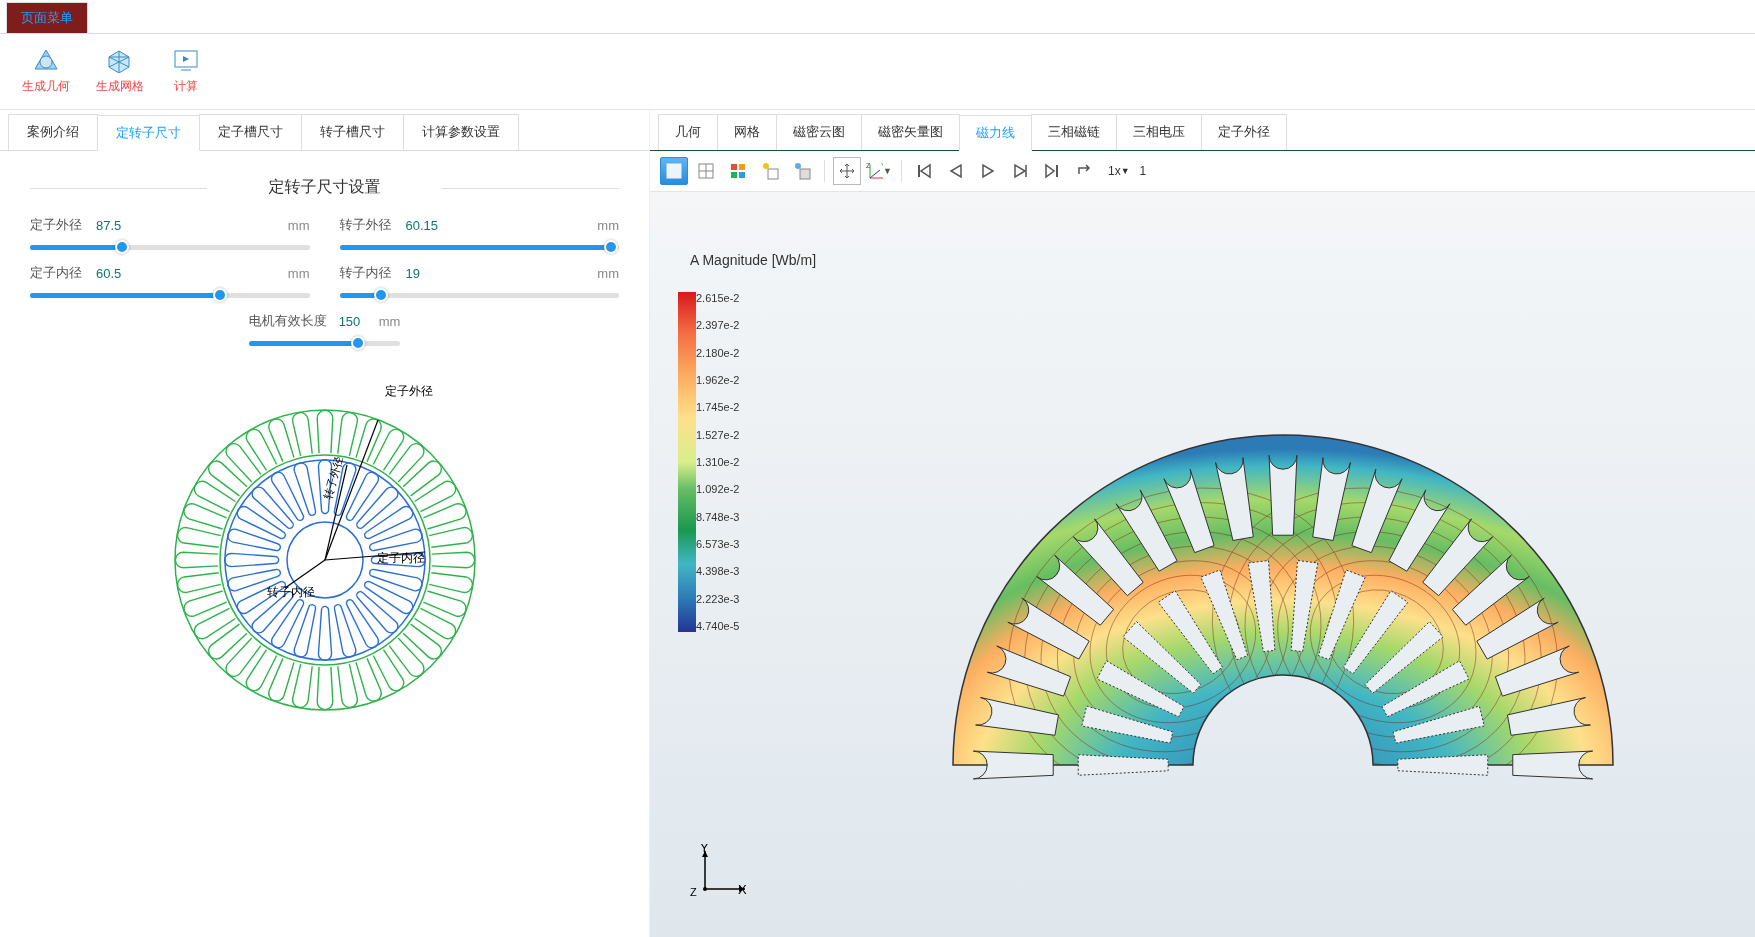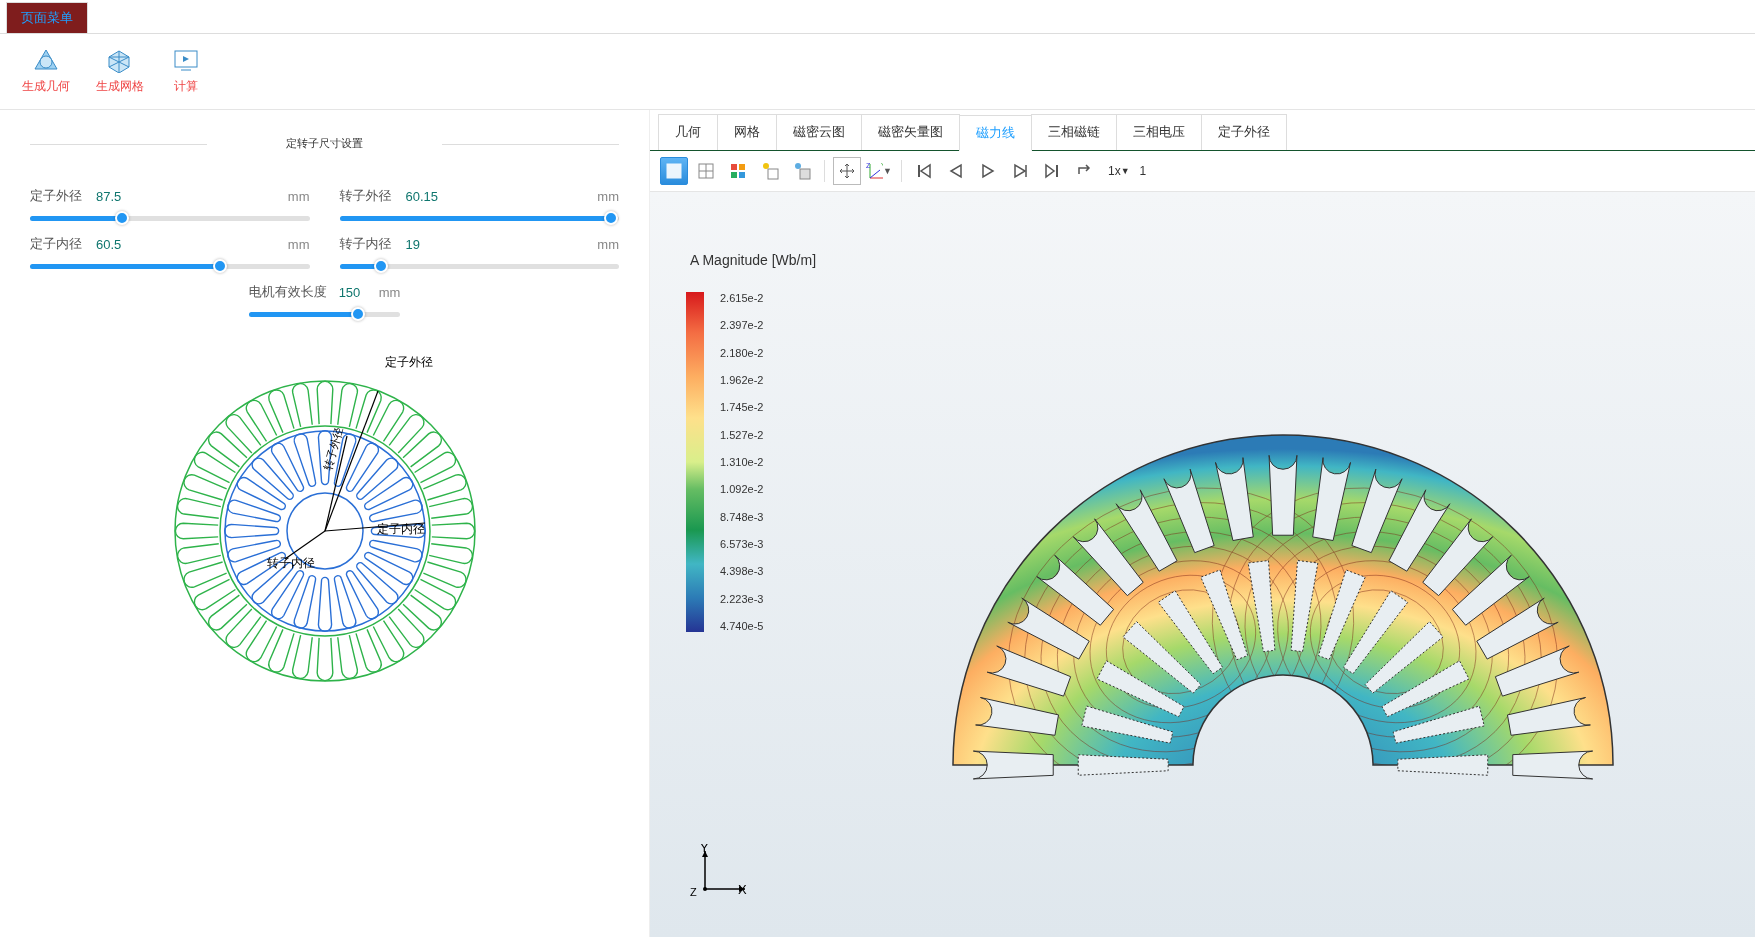--- a/index.html
+++ b/index.html
@@ -10,21 +10,21 @@
 .toolbar { display: flex; gap: 18px; padding: 10px 18px 12px; border-bottom: 1px solid #e5e5e5; }
 .tool-btn { display: flex; flex-direction: column; align-items: center; gap: 4px; cursor: pointer; padding: 2px 4px; }
 .tool-btn .ticon { width: 32px; height: 28px; display: flex; align-items: center; justify-content: center; }
 .tool-btn span.lbl { font-size: 12px; color: #ef4444; }
 .main { flex: 1; display: flex; }
 .left-panel { width: 650px; border-right: 1px solid #eee; display: flex; flex-direction: column; }
 .ltabs { display: flex; border-bottom: 1px solid #ddd; padding: 4px 0 0 8px; gap: 0; }
 .ltab { padding: 8px 18px; border: 1px solid #ddd; border-bottom: none; background: #fff; font-size: 13px; cursor: pointer; margin-right: -1px; color: #333; position: relative; }
 .ltab.active { color: #1e9fff; border-bottom: 1px solid #fff; top: 1px; }
 .lcontent { padding: 18px 30px; }
-.section-title { text-align: center; font-size: 11px; color: #333; margin: 8px 0 36px; position: relative; }
+.section-title { text-align: center; font-size: 16px; color: #333; margin: 8px 0 18px; position: relative; }
 .section-title::before, .section-title::after { content: ""; position: absolute; top: 50%; width: 30%; height: 1px; background: #ddd; }
 .section-title::before { left: 0; }
 .section-title::after { right: 0; }
 .param-grid { display: grid; grid-template-columns: 1fr 1fr; gap: 10px 30px; }
 .param { display: flex; flex-direction: column; gap: 6px; }
 .param-row { display: flex; align-items: center; gap: 8px; }
 .param-label { width: 58px; color: #555; font-size: 13px; }
 .param-value { flex: 1; color: #0f766e; font-size: 13px; }
 .param-unit { width: 32px; color: #888; text-align: right; }
 .slider-wrap { position: relative; height: 14px; display: flex; align-items: center; }
@@ -37,21 +37,21 @@
 .rtabs { display: flex; border-bottom: 1px solid #14532d; padding: 4px 0 0 8px; }
 .rtab { padding: 8px 16px; border: 1px solid #ddd; border-bottom: none; background: #fff; font-size: 13px; cursor: pointer; margin-right: -1px; color: #333; position: relative; }
 .rtab.active { color: #1e9fff; border-bottom: 1px solid #fff; top: 1px; }
 .rtoolbar { display: flex; align-items: center; gap: 4px; padding: 6px 10px; border-bottom: 1px solid #e5e5e5; }
 .rtool { width: 28px; height: 28px; display: flex; align-items: center; justify-content: center; border: 1px solid transparent; cursor: pointer; }
 .rtool.primary { background: linear-gradient(#5fb4f4, #2a8cdc); border: 1px solid #2a8cdc; border-radius: 2px; }
 .rtool-sep { width: 1px; height: 22px; background: #ddd; margin: 0 4px; }
 .play-speed { font-size: 12px; color: #333; margin-left: 6px; display: flex; align-items: center; gap: 0; }
 .viewport { flex: 1; background: linear-gradient(180deg, #f4f6f8 0%, #dfe7ed 100%); position: relative; overflow: hidden; }
 .vp-title { position: absolute; top: 60px; left: 40px; font-size: 14px; color: #333; }
-.legend { position: absolute; top: 100px; left: 36px; display: flex; gap: 16px; }
+.legend { position: absolute; top: 100px; left: 28px; display: flex; gap: 0; }
 .legend-bar { width: 18px; height: 340px; }
 .legend-labels { display: flex; flex-direction: column; justify-content: space-between; height: 340px; font-size: 11px; color: #333; }
 .axis-gizmo { position: absolute; bottom: 30px; left: 40px; }
 .motor-viz { position: absolute; top: 120px; left: 200px; right: 40px; bottom: 100px; display: flex; align-items: center; justify-content: center; }
 </style>
 </head>
 <body>
 
 <div class="app">
   <div class="menu-tab-row">
@@ -89,20 +89,27 @@
             <polygon points="12,9 12,15 18,12" fill="#3a8cc7"></polygon>
             <line x1="10" y1="23" x2="20" y2="23" stroke="#3a8cc7"></line>
           </svg>
       </div>
       <span class="lbl">计算</span>
     </div>
   </div>
 
   <div class="main">
     <div class="left-panel">
+      <div class="ltabs">
+        <div class="ltab">案例介绍</div>
+        <div class="ltab active">定转子尺寸</div>
+        <div class="ltab">定子槽尺寸</div>
+        <div class="ltab">转子槽尺寸</div>
+        <div class="ltab">计算参数设置</div>
+      </div>
       <div class="lcontent">
         <div class="section-title">定转子尺寸设置</div>
         <div class="param-grid">
           <div class="param">
             <div class="param-row">
               <span class="param-label">定子外径</span>
               <span class="param-value">87.5</span>
               <span class="param-unit">mm</span>
             </div>
             <div class="slider-wrap">

